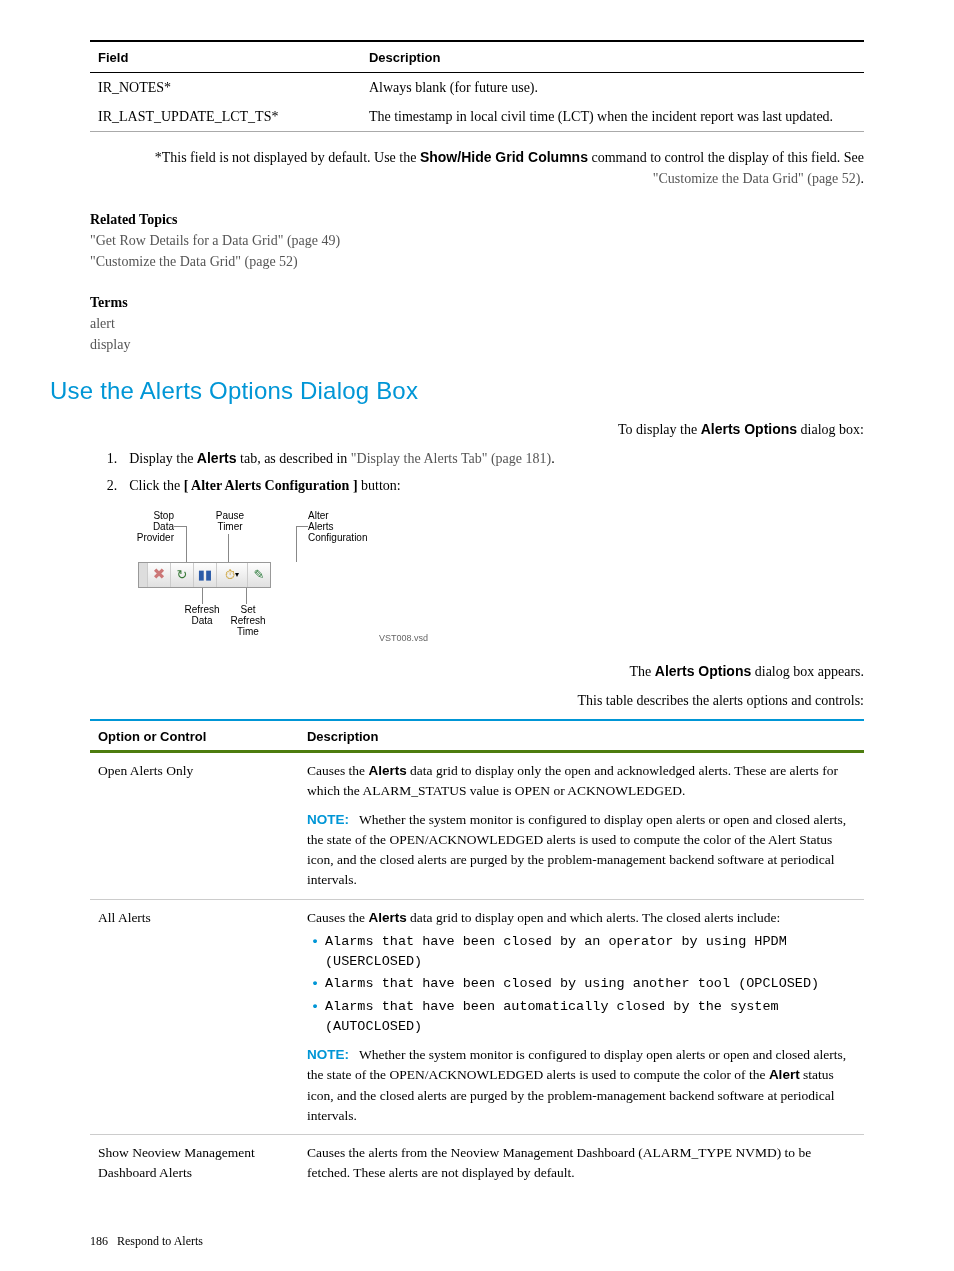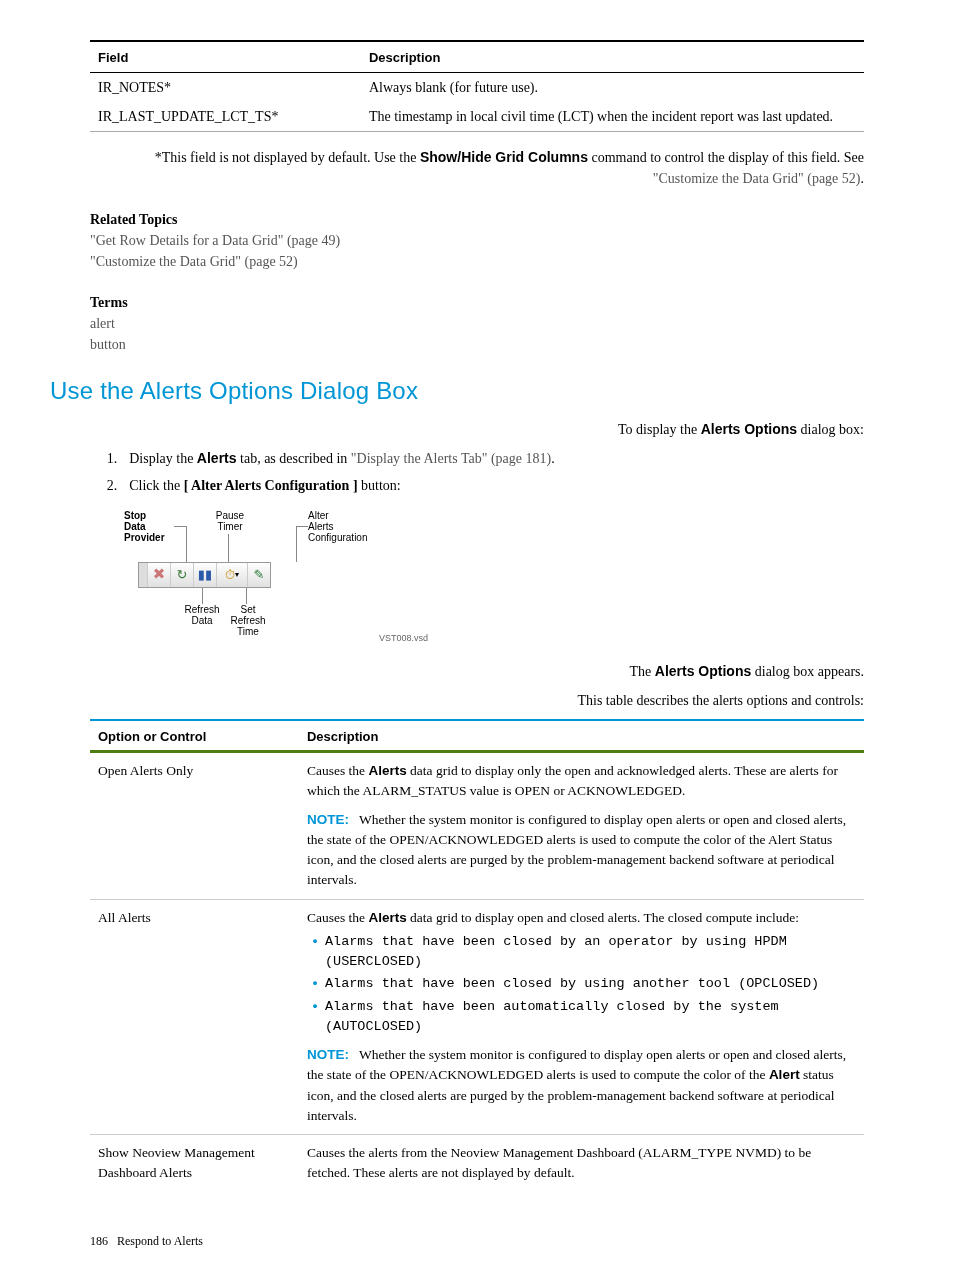--- a/index.html
+++ b/index.html
@@ -142,42 +142,42 @@
 <p>
   <span>*This field is not displayed by default. Use the </span><span class="bold">Show/Hide Grid Columns</span><span> command to control the display of this field. See </span><a class="link">"Customize the Data Grid" (page 52)</a><span>.</span>
 </p>
 
 <div>
   <div class="related-topics-head">Related Topics</div>
   <a class="term-link">"Get Row Details for a Data Grid" (page 49)</a>
   <a class="term-link">"Customize the Data Grid" (page 52)</a>
   <div class="related-topics-head">Terms</div>
   <a class="term-link">alert</a>
-  <a class="term-link">button</a>
+  <a class="term-link">display</a>
 </div>
 
 <h2 class="section-head">Use the Alerts Options Dialog Box</h2>
 
 <p>
   <span>To display the </span><span class="bold">Alerts Options</span><span> dialog box:</span>
 </p>
 
 <ol class="steps">
   <li>
     <span>Display the </span><span class="bold">Alerts</span><span> tab, as described in </span><a class="link">"Display the Alerts Tab" (page 181)</a><span>.</span>
   </li>
   <li>
     <span>Click the </span><span class="bold-serif">[ Alter Alerts Configuration ]</span><span> button:</span>
   </li>
 </ol>
 
 <div class="figure">
   <div class="toolbar-diagram">
 
-    <div class="tb-callout" style="left:-4px; top:4px; width:50px; text-align:left;font-weight:bold;"><span style="white-space:pre-line;">Stop
+    <div class="tb-callout" style="left:-4px; top:4px; width:50px; text-align:right;"><span style="white-space:pre-line;">Stop
 Data
 Provider</span></div>
     <div class="tb-line" style="left:46px; top:20px; width:12px; height:1px;"></div>
     <div class="tb-line" style="left:58px; top:20px; width:1px; height:36px;"></div>
 
     <div class="tb-callout" style="left:82px; top:4px; width:40px;"><span style="white-space:pre-line;">Pause
 Timer</span></div>
     <div class="tb-line" style="left:100px; top:28px; width:1px; height:28px;"></div>
 
     <div class="tb-callout" style="left:180px; top:4px; width:80px; text-align:left;"><span style="white-space:pre-line;">Alter
@@ -238,21 +238,21 @@
       <td>
         <span>Causes the </span><span class="bold">Alerts</span><span> data grid to display only the open and acknowledged alerts. These are alerts for which the ALARM_STATUS value is OPEN or ACKNOWLEDGED.</span>
         <div class="note-block">
           <span class="note-label">NOTE:</span>&nbsp;&nbsp;&nbsp;<span>Whether the system monitor is configured to display open alerts or open and closed alerts, the state of the OPEN/ACKNOWLEDGED alerts is used to compute the color of the Alert Status icon, and the closed alerts are purged by the problem-management backend software at periodical intervals.</span>
         </div>
       </td>
     </tr>
     <tr class="cell-row-sep">
       <td>All Alerts</td>
       <td>
-        <span>Causes the </span><span class="bold">Alerts</span><span> data grid to display open and closed alerts. The closed compute include:</span>
+        <span>Causes the </span><span class="bold">Alerts</span><span> data grid to display open and which alerts. The closed alerts include:</span>
         <ul class="bullet-list">
           <li>Alarms that have been closed by an operator by using HPDM (USERCLOSED)</li>
           <li>Alarms that have been closed by using another tool (OPCLOSED)</li>
           <li>Alarms that have been automatically closed by the system (AUTOCLOSED)</li>
         </ul>
         <div class="note-block">
           <span class="note-label">NOTE:</span>&nbsp;&nbsp;&nbsp;<span>Whether the system monitor is configured to display open alerts or open and closed alerts, the state of the OPEN/ACKNOWLEDGED alerts is used to compute the color of the </span><span class="bold">Alert</span><span> status icon, and the closed alerts are purged by the problem-management backend software at periodical intervals.</span>
         </div>
       </td>
     </tr>

